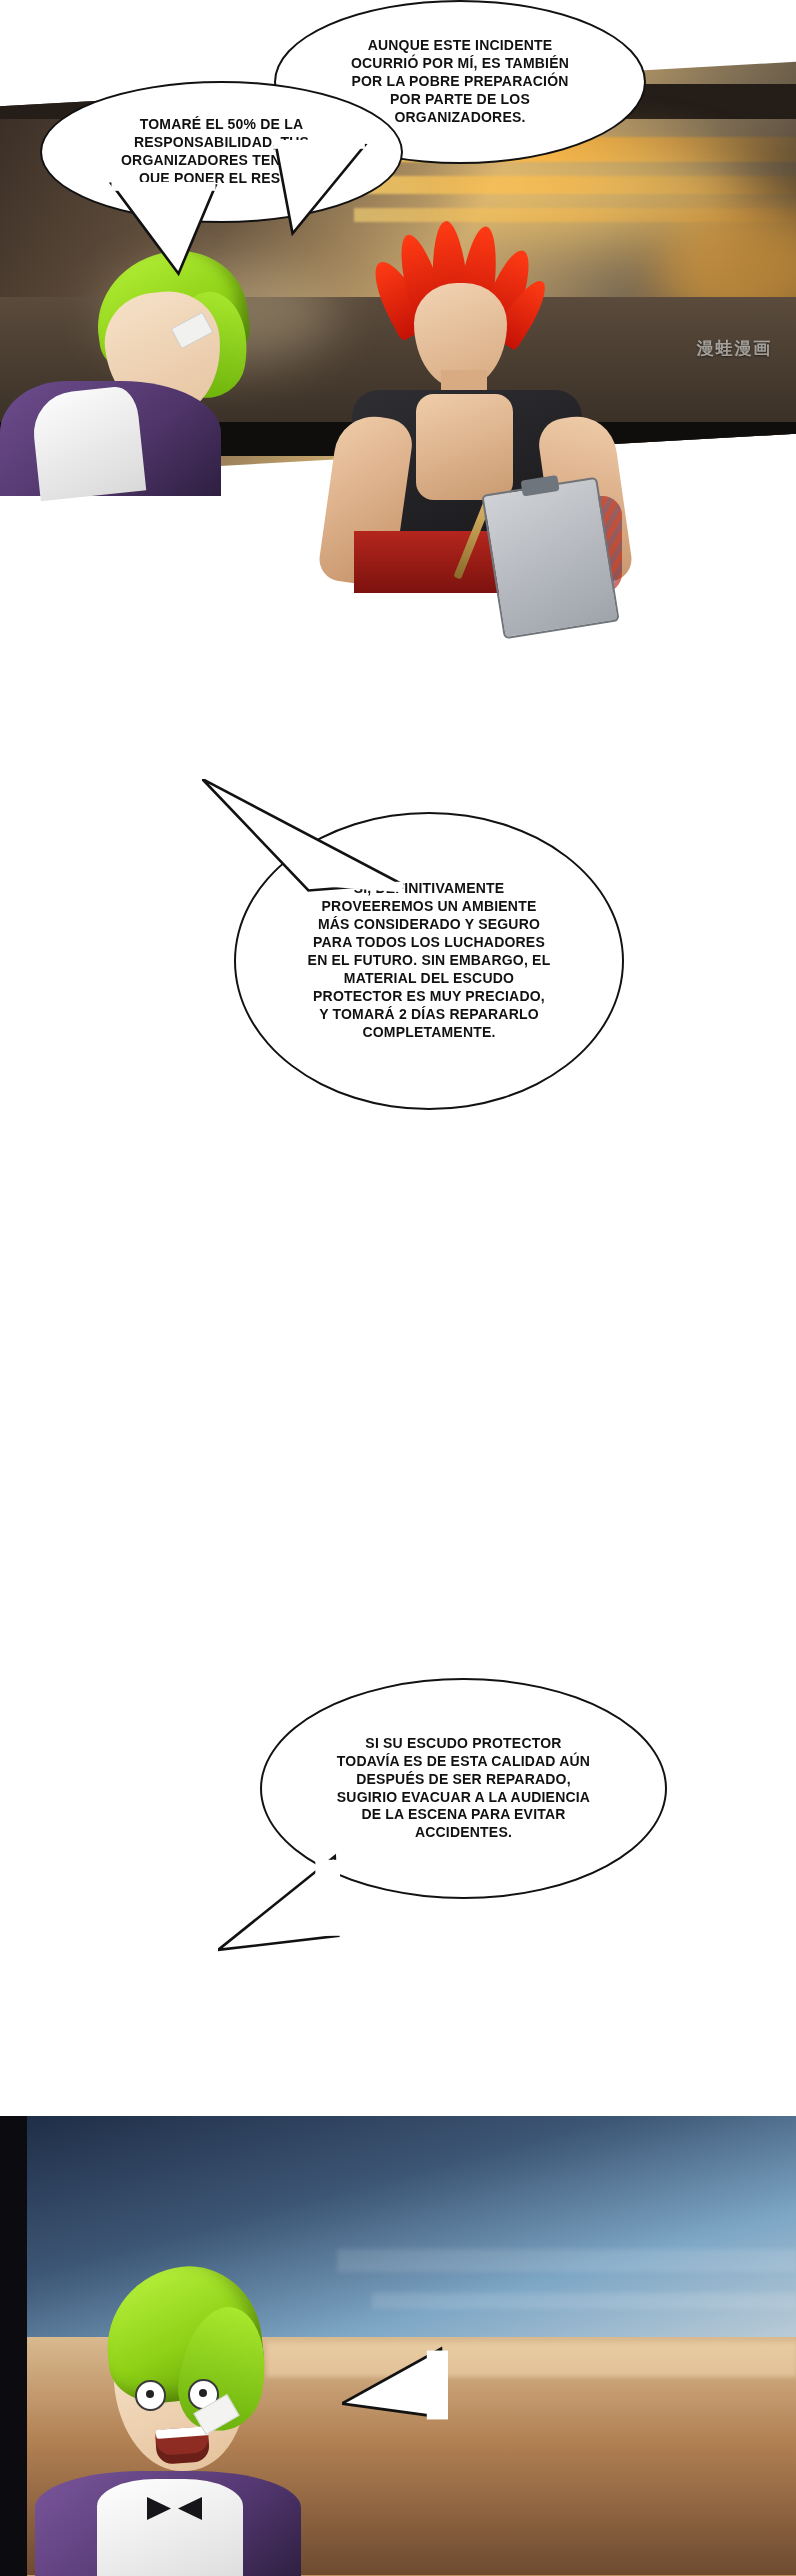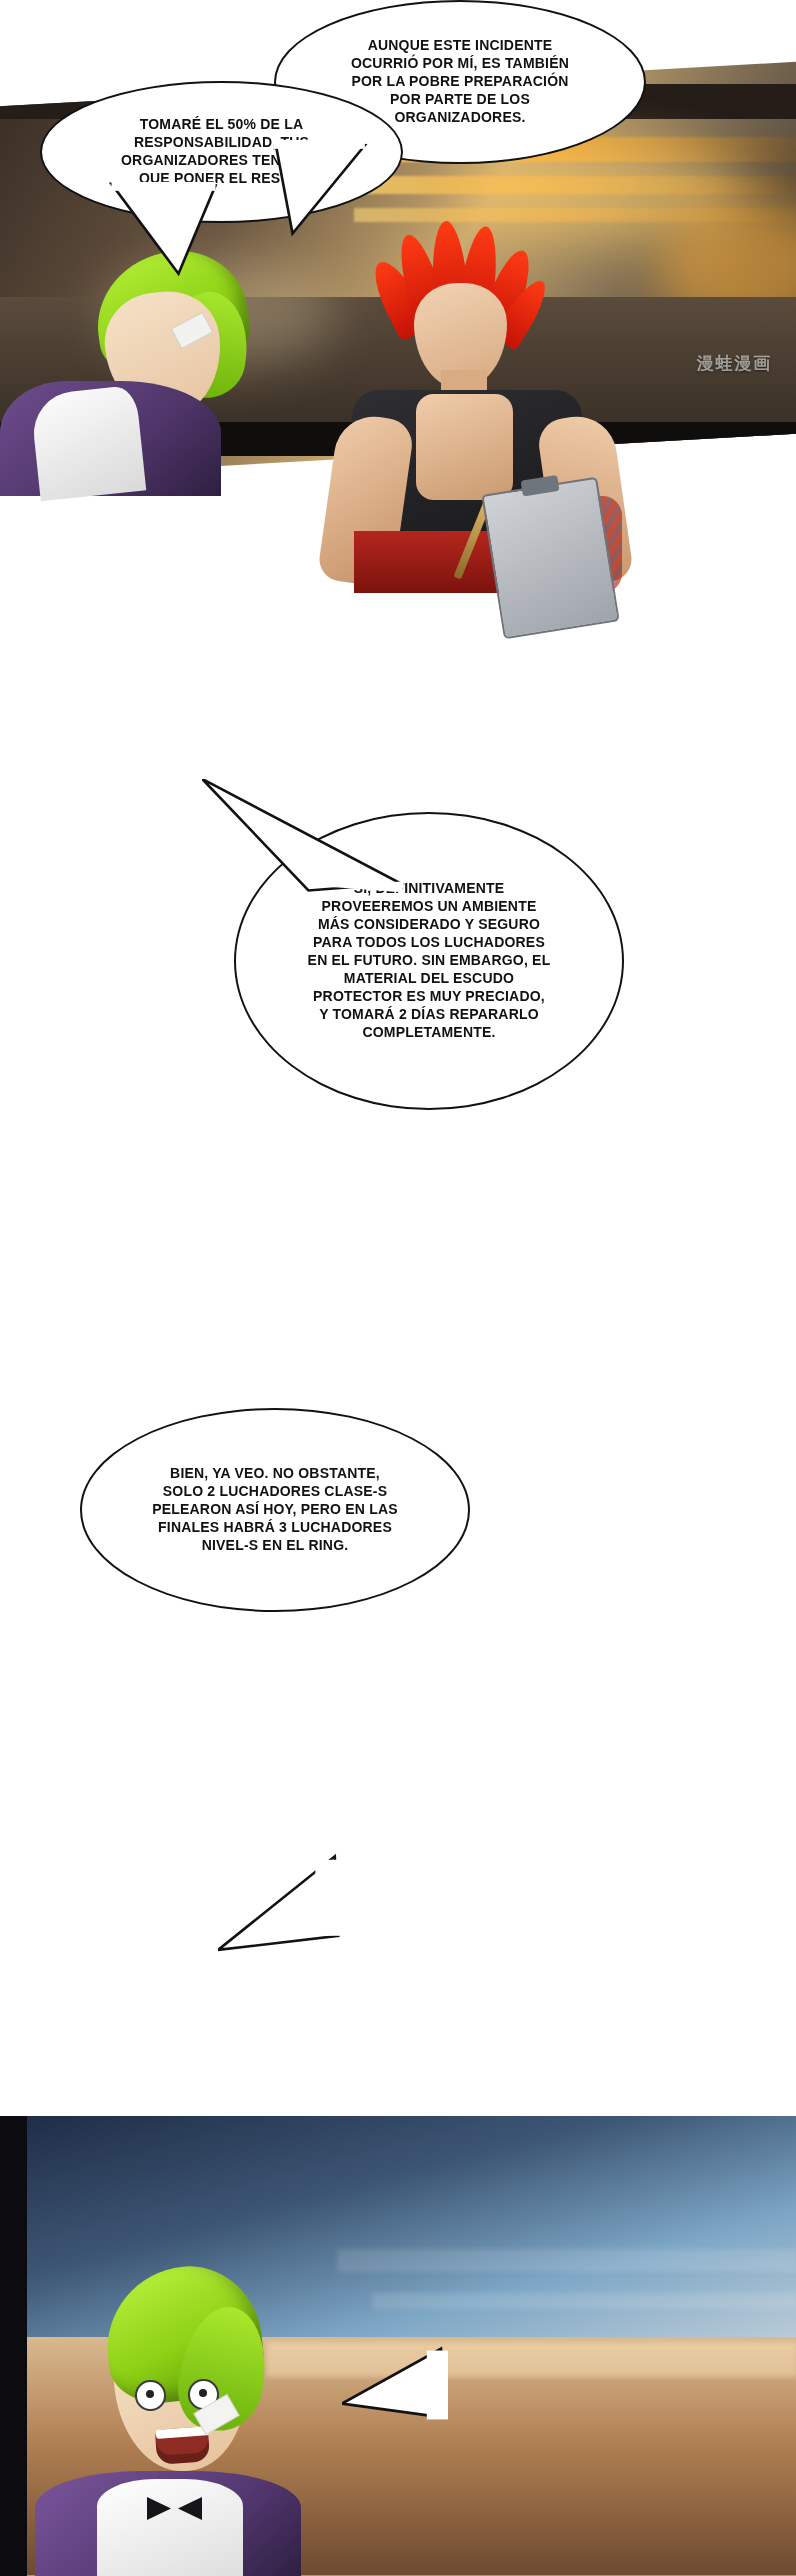--- a/index.html
+++ b/index.html
@@ -231,21 +231,20 @@
   }
 
   .watermark {
     position: absolute;
     right: 25px; top: 337px;
     color: rgba(255,255,255,.55);
     font-size: 17px;
     letter-spacing: 1.8px;
     font-weight: bold;
     text-shadow: 0 0.9px 1.8px rgba(0,0,0,.5);
-    margin-top: 15px;
   }
 
   
   .g2-hair {
     position: absolute;
     left: 106px; top: 2267px;
     width: 155px; height: 133px;
     background: linear-gradient(160deg, #bdf442 0%, #8ed116 55%, #5d9806 100%);
     border-radius: 70% 60% 35% 45% / 80% 75% 35% 40%;
     transform: rotate(-6deg);
@@ -488,24 +487,25 @@
 PROVEEREMOS UN AMBIENTE
 MÁS CONSIDERADO Y SEGURO
 PARA TODOS LOS LUCHADORES
 EN EL FUTURO. SIN EMBARGO, EL
 MATERIAL DEL ESCUDO
 PROTECTOR ES MUY PRECIADO,
 Y TOMARÁ 2 DÍAS REPARARLO
 COMPLETAMENTE.</span>
   </div>
 
-  <div class="bubble" style="left:80px;top:1408px;width:390px;height:204px;">
-    <span class="txt">BIEN, YA VEO. NO OBSTANTE,
-SOLO 2 LUCHADORES CLASE-S
-PELEARON ASÍ HOY, PERO EN LAS
-FINALES HABRÁ 3 LUCHADORES
-NIVEL-S EN EL RING.</span>
-  </div>
-
+
+  <div class="bubble" style="left:260px;top:1678px;width:407px;height:221px;">
+    <span class="txt">SI SU ESCUDO PROTECTOR
+TODAVÍA ES DE ESTA CALIDAD AÚN
+DESPUÉS DE SER REPARADO,
+SUGIRIO EVACUAR A LA AUDIENCIA
+DE LA ESCENA PARA EVITAR
+ACCIDENTES.</span>
+  </div>
 
 
 </div>
 
 
 </body></html>

